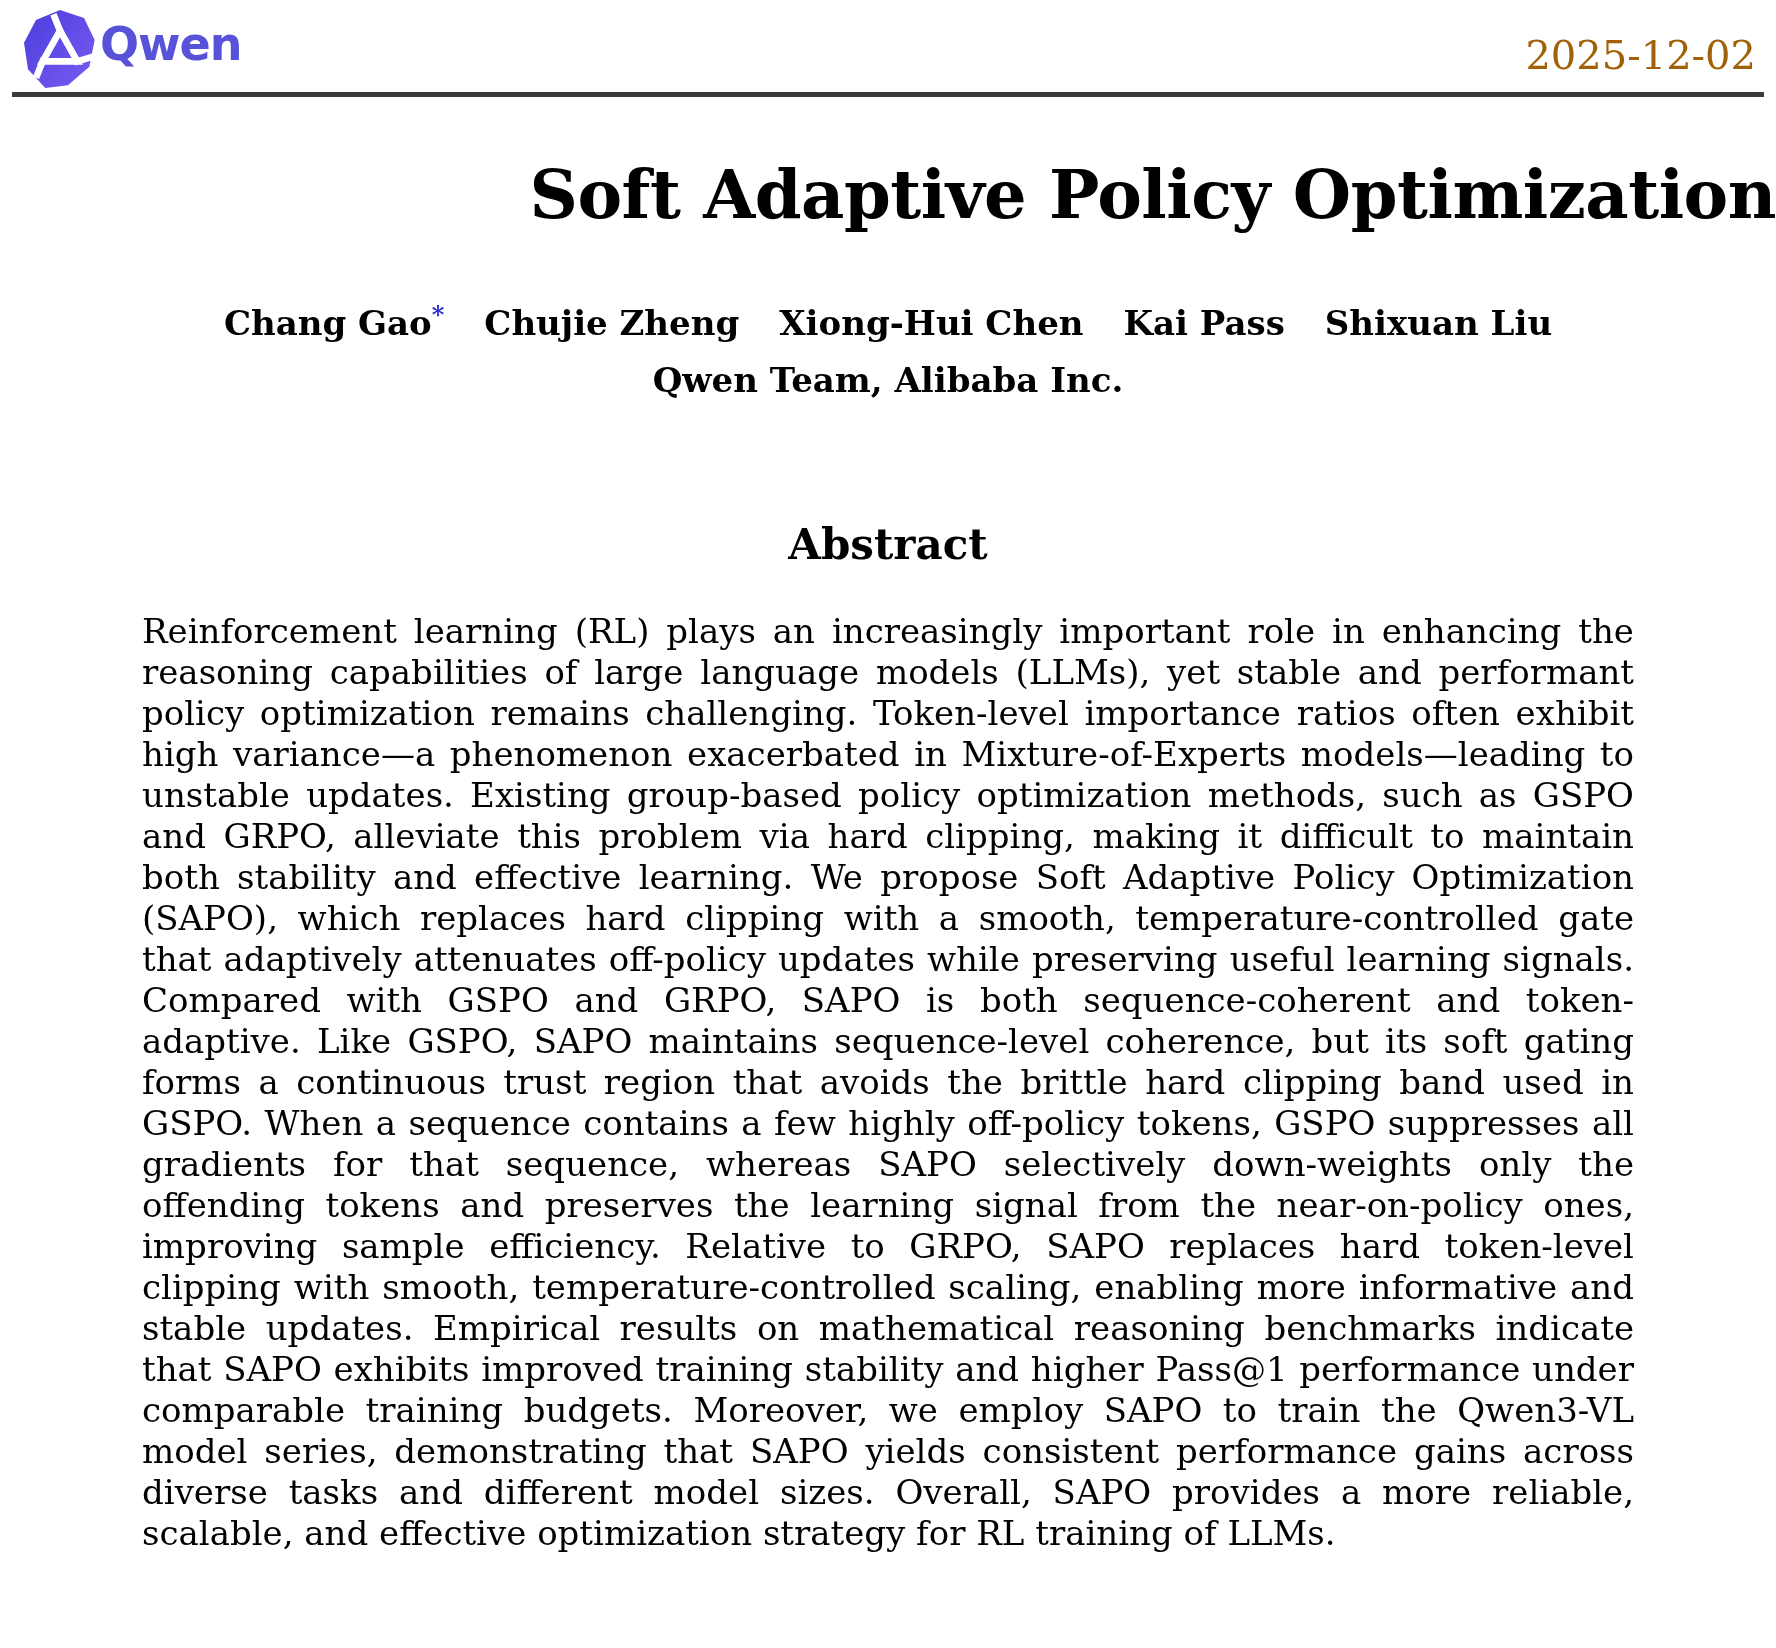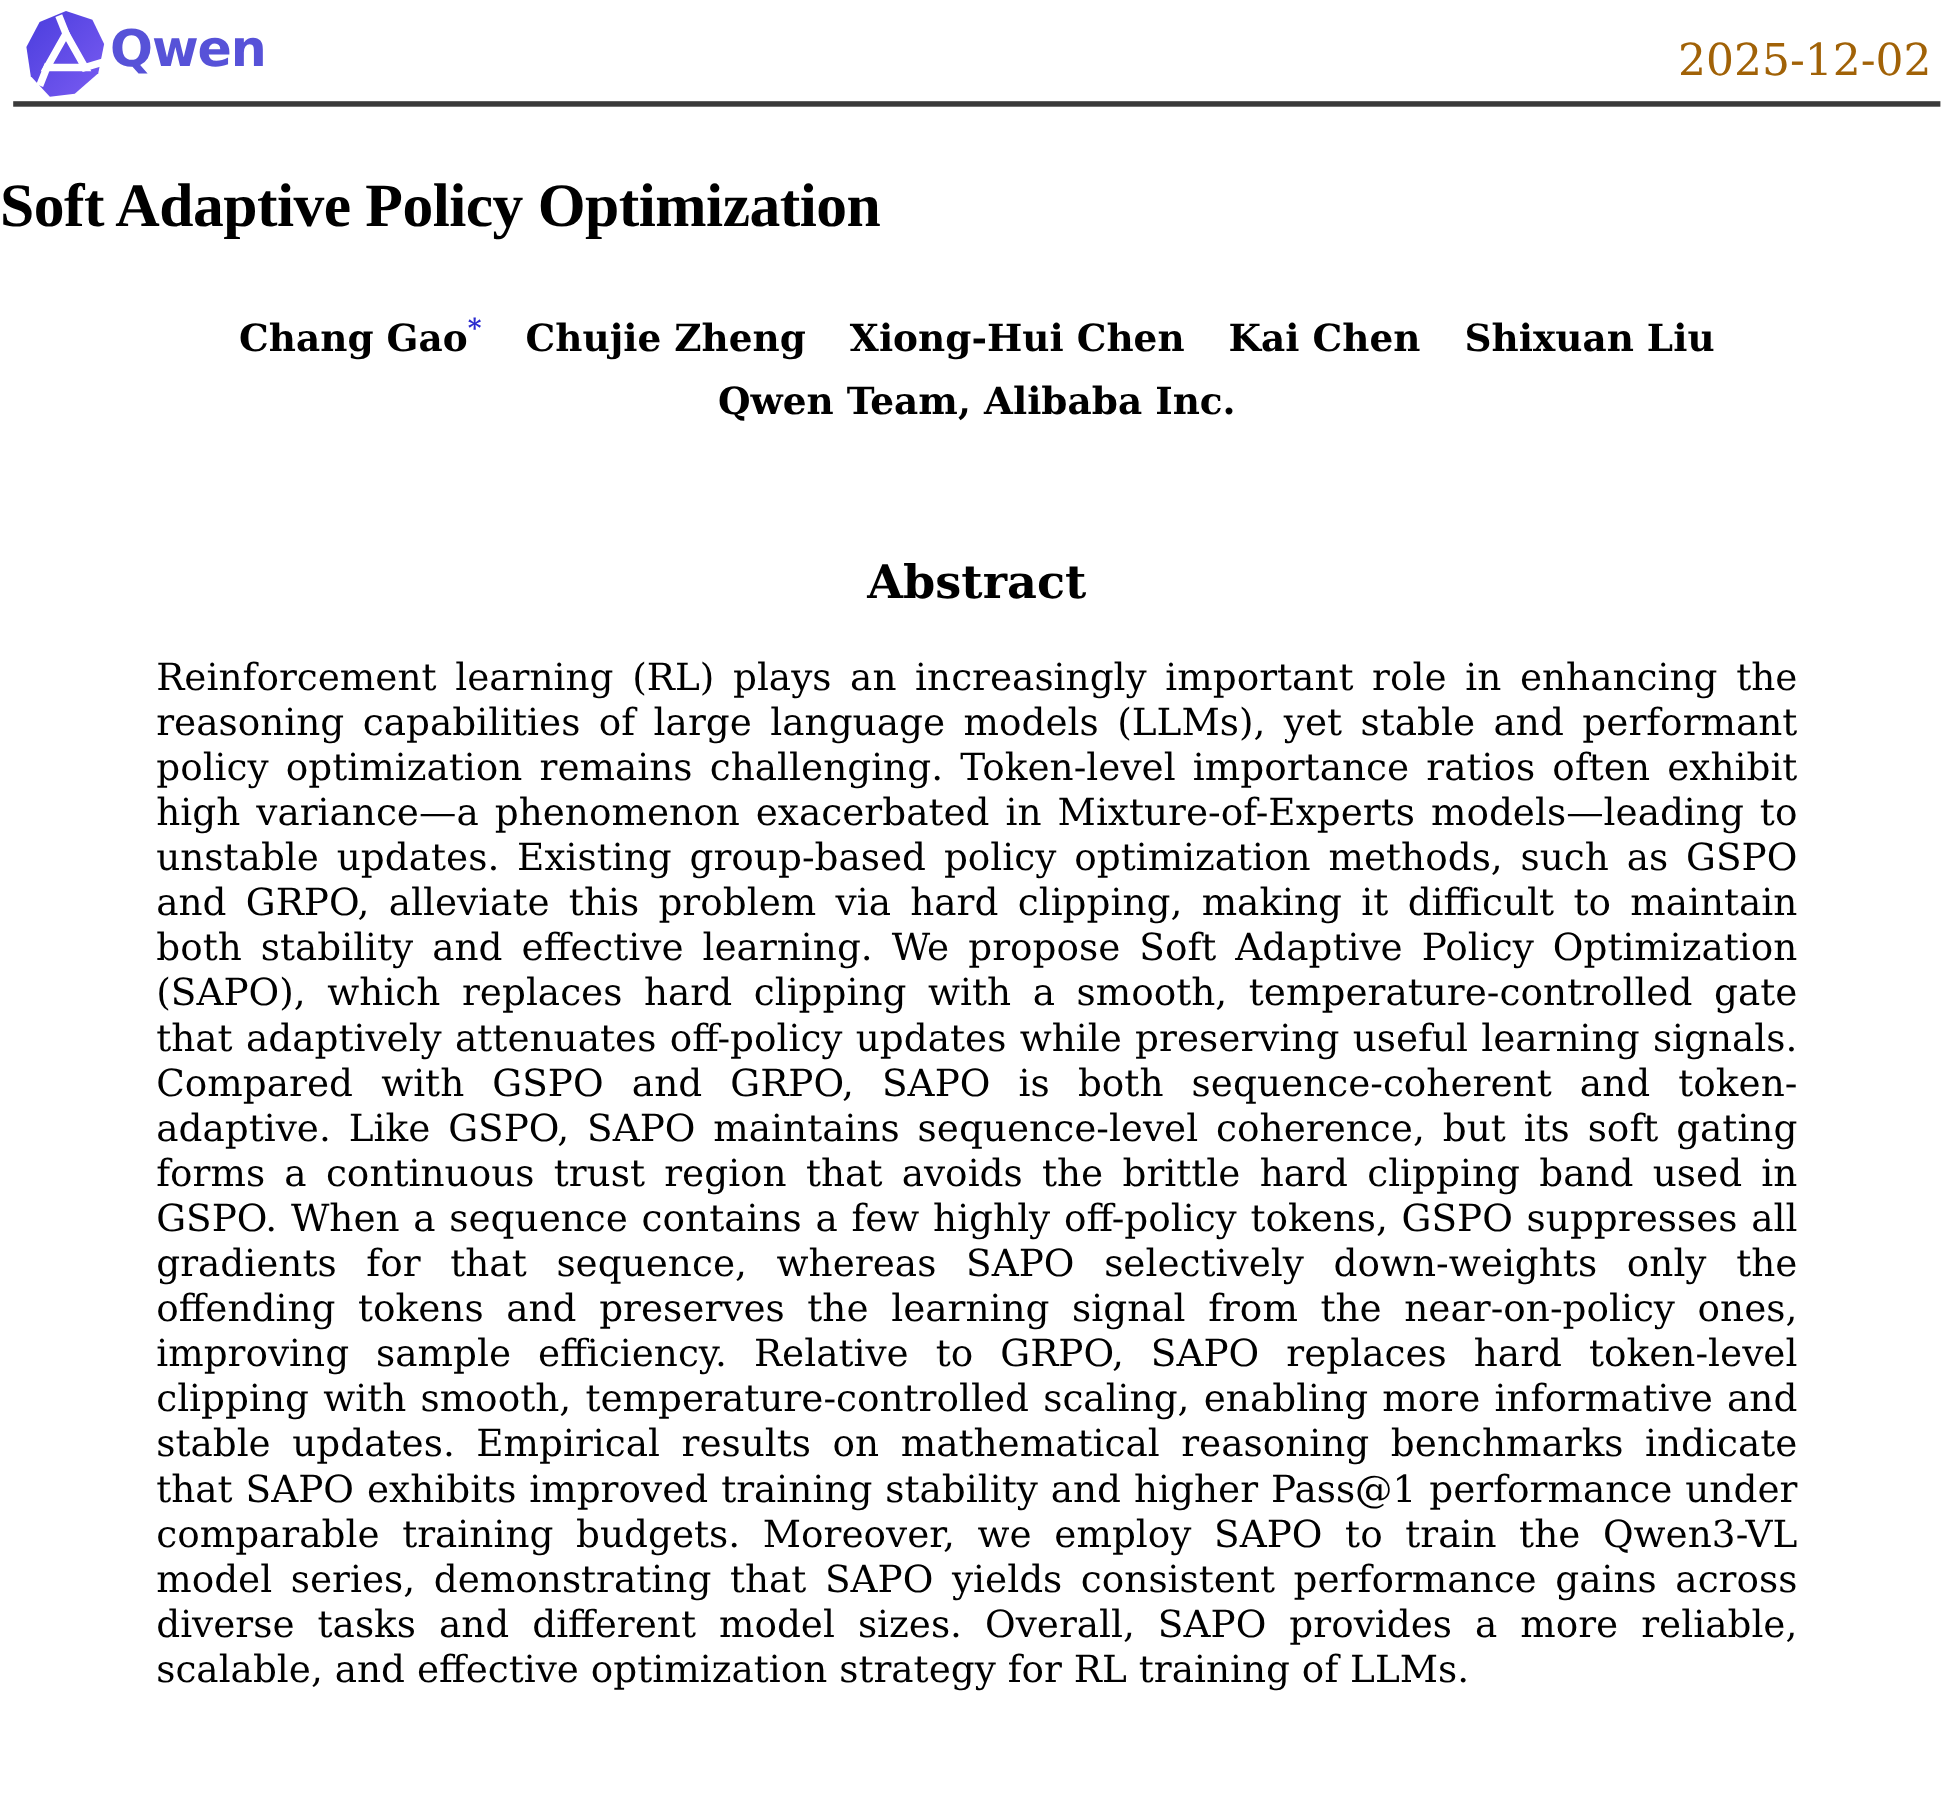--- a/index.html
+++ b/index.html
@@ -41,26 +41,25 @@
     font-size: 40px;
     color: #a16207;
     margin-top: 24px;
   }
   .headrule {
     border: none;
     border-top: 5px solid #3a3a3a;
     margin: 0 12px;
   }
   .title {
-    text-align: left;
+    text-align: right;
     font-weight: bold;
-    font-size: 56px;
+    font-size: 67px;
     margin-top: 58px;
     letter-spacing: -0.5px;
-    font-family: Liberation Serif, serif;
   }
   .authors {
     margin-top: 66px;
     text-align: center;
     font-weight: bold;
     font-size: 34px;
     line-height: 46px;
   }
   .author { display: inline-block; margin: 0 20px; white-space: nowrap; }
   .author sup.marker {
@@ -113,20 +112,20 @@
     <span class="wordmark" style="color: rgb(87, 82, 216);">Qwen</span>
   </div>
   <div class="date">2025-12-02</div>
 </div>
 
 <hr class="headrule">
 
 <div class="title">Soft Adaptive Policy Optimization</div>
 
 <div class="authors">
-  <div><span class="author">Chang Gao<sup class="marker" style="color: rgb(43, 43, 207);">*</sup></span><span class="author">Chujie Zheng</span><span class="author">Xiong-Hui Chen</span><span class="author">Kai Chen</span><span class="author">Shixuan Liu</span></div>
+  <div><span class="author">Chang Gao<sup class="marker" style="color: rgb(43, 43, 207);">*</sup></span><span class="author">Chujie Zheng</span><span class="author">Xiong-Hui Chen</span><span class="author">Kai Pass</span><span class="author">Shixuan Liu</span></div>
 </div>
 
 <div class="affiliation">Qwen Team, Alibaba Inc.</div>
 
 <div class="abstract-heading">Abstract</div>
 
 <div class="abstract">Reinforcement learning (RL) plays an increasingly important role in enhancing the reasoning capabilities of large language models (LLMs), yet stable and performant policy optimization remains challenging. Token-level importance ratios often exhibit high variance—a phenomenon exacerbated in Mixture-of-Experts models—leading to unstable updates. Existing group-based policy optimization methods, such as GSPO and GRPO, alleviate this problem via hard clipping, making it difficult to maintain both stability and effective learning. We propose Soft Adaptive Policy Optimization (SAPO), which replaces hard clipping with a smooth, temperature-controlled gate that adaptively attenuates off-policy updates while preserving useful learning signals. Compared with GSPO and GRPO, SAPO is both sequence-coherent and token-adaptive. Like GSPO, SAPO maintains sequence-level coherence, but its soft gating forms a continuous trust region that avoids the brittle hard clipping band used in GSPO. When a sequence contains a few highly off-policy tokens, GSPO suppresses all gradients for that sequence, whereas SAPO selectively down-weights only the offending tokens and preserves the learning signal from the near-on-policy ones, improving sample efficiency. Relative to GRPO, SAPO replaces hard token-level clipping with smooth, temperature-controlled scaling, enabling more informative and stable updates. Empirical results on mathematical reasoning benchmarks indicate that SAPO exhibits improved training stability and higher Pass@1 performance under comparable training budgets. Moreover, we employ SAPO to train the Qwen3-VL model series, demonstrating that SAPO yields consistent performance gains across diverse tasks and different model sizes. Overall, SAPO provides a more reliable, scalable, and effective optimization strategy for RL training of LLMs.</div>
 
 </body></html>

